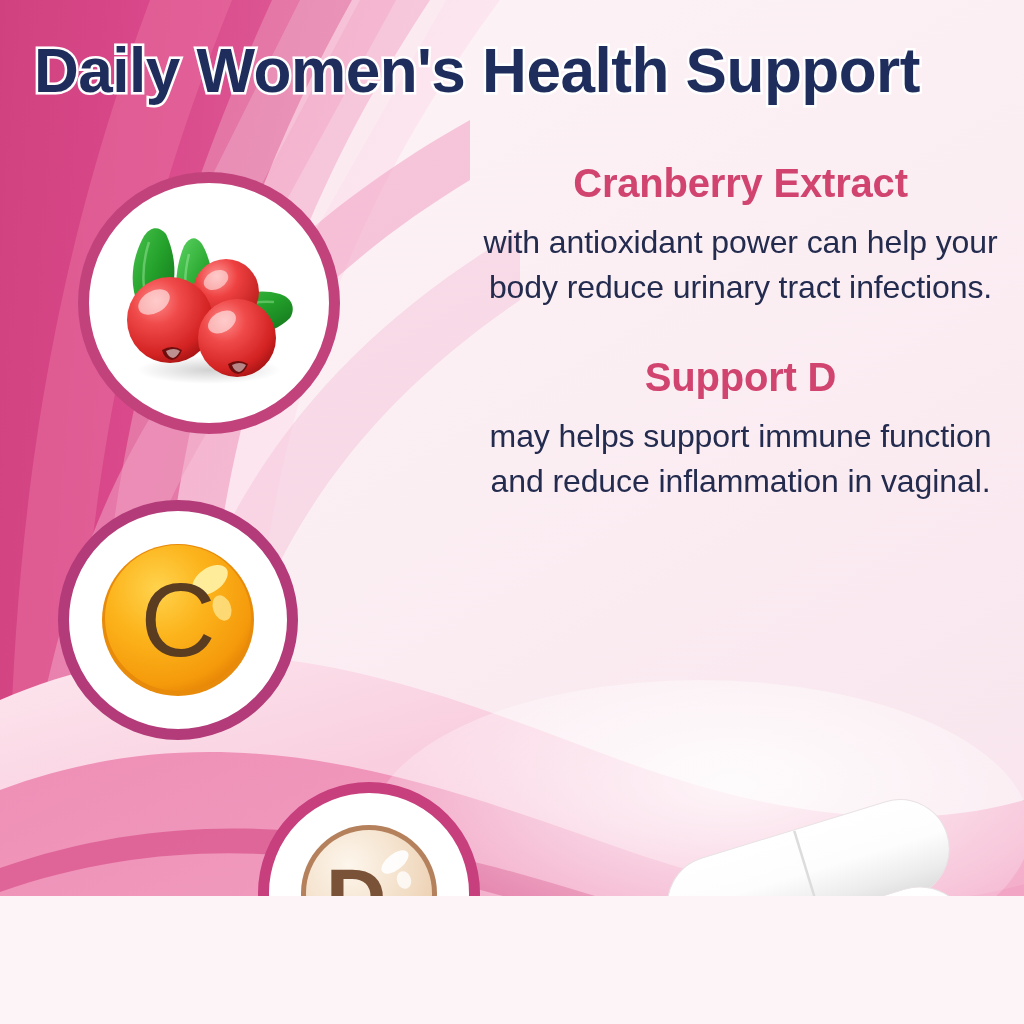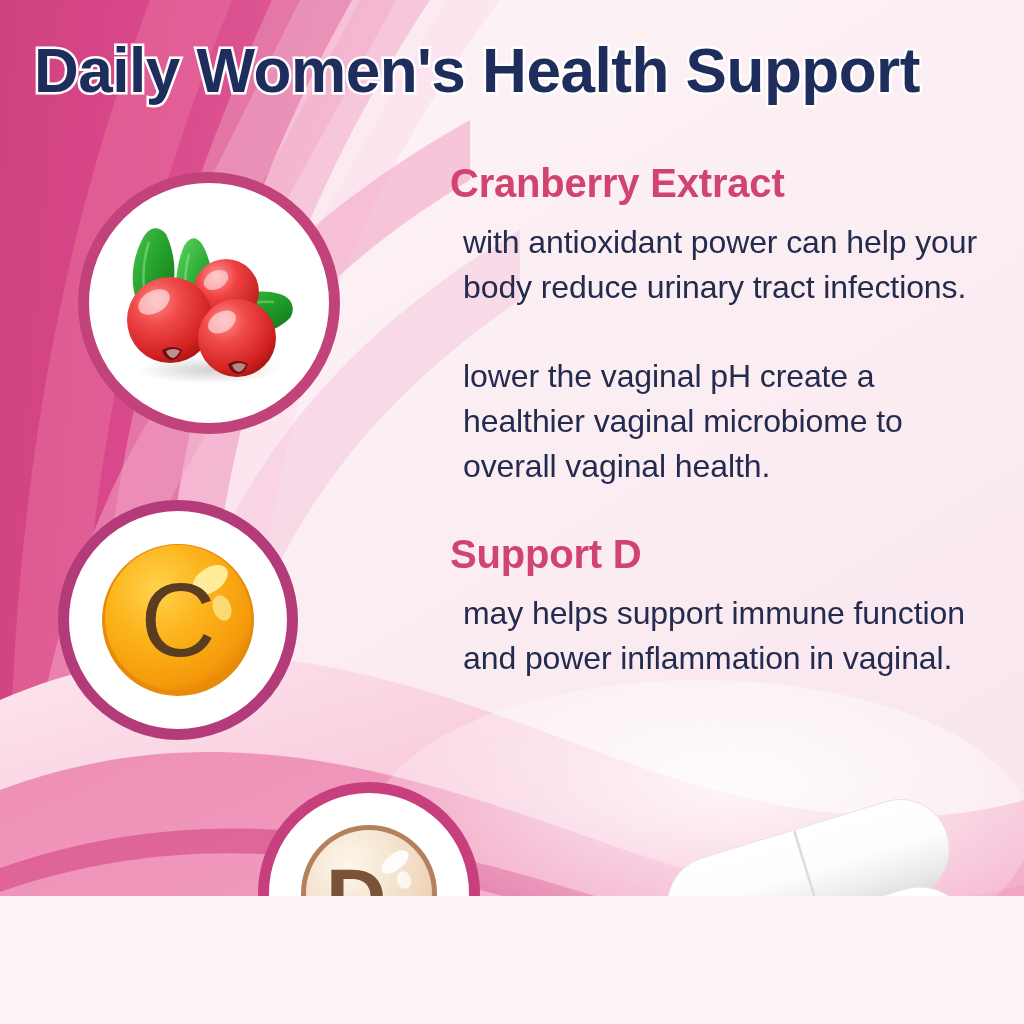--- a/index.html
+++ b/index.html
@@ -25,21 +25,21 @@
     transform:scaleX(0.985);
     transform-origin:left top;
     white-space:nowrap;
     -webkit-text-stroke:5px #ffffff;
     paint-order:stroke fill;
     text-shadow:0 2px 1px rgba(255,255,255,.6);
   }
 
   
   #content{
-    position:absolute;left:450px;top:160px;width:545px;
+    position:absolute;left:468px;top:160px;width:545px;text-align:center;
   }
   .block{margin-bottom:38px;}
   .block:last-child{margin-bottom:0;}
   .blk-title{
     font-size:40px;line-height:46px;font-weight:bold;
     font-family:"Liberation Sans Narrow","Liberation Sans","DejaVu Sans",sans-serif;
     color:#d14470;
     margin:0 0 14px 0;letter-spacing:-0.2px;
   }
   .blk-body{
@@ -276,22 +276,21 @@
   </svg>
 
   <div id="content">
 
     <div class="block" id="b1">
       <p class="blk-title">Cranberry Extract</p>
       <p class="blk-body">with antioxidant power can help your body reduce urinary tract infections.</p>
     </div>
 
     <div class="block" id="b2">
-      <p class="blk-body">lower the vaginal pH create a healthier vaginal microbiome to overall vaginal health.</p>
     </div>
 
     <div class="block" id="b3">
       <p class="blk-title">Support D</p>
-      <p class="blk-body">may helps support immune function and power inflammation in vaginal.</p>
+      <p class="blk-body">may helps support immune function and reduce inflammation in vaginal.</p>
     </div>
 
   </div>
 </div>
 
 </body></html>

